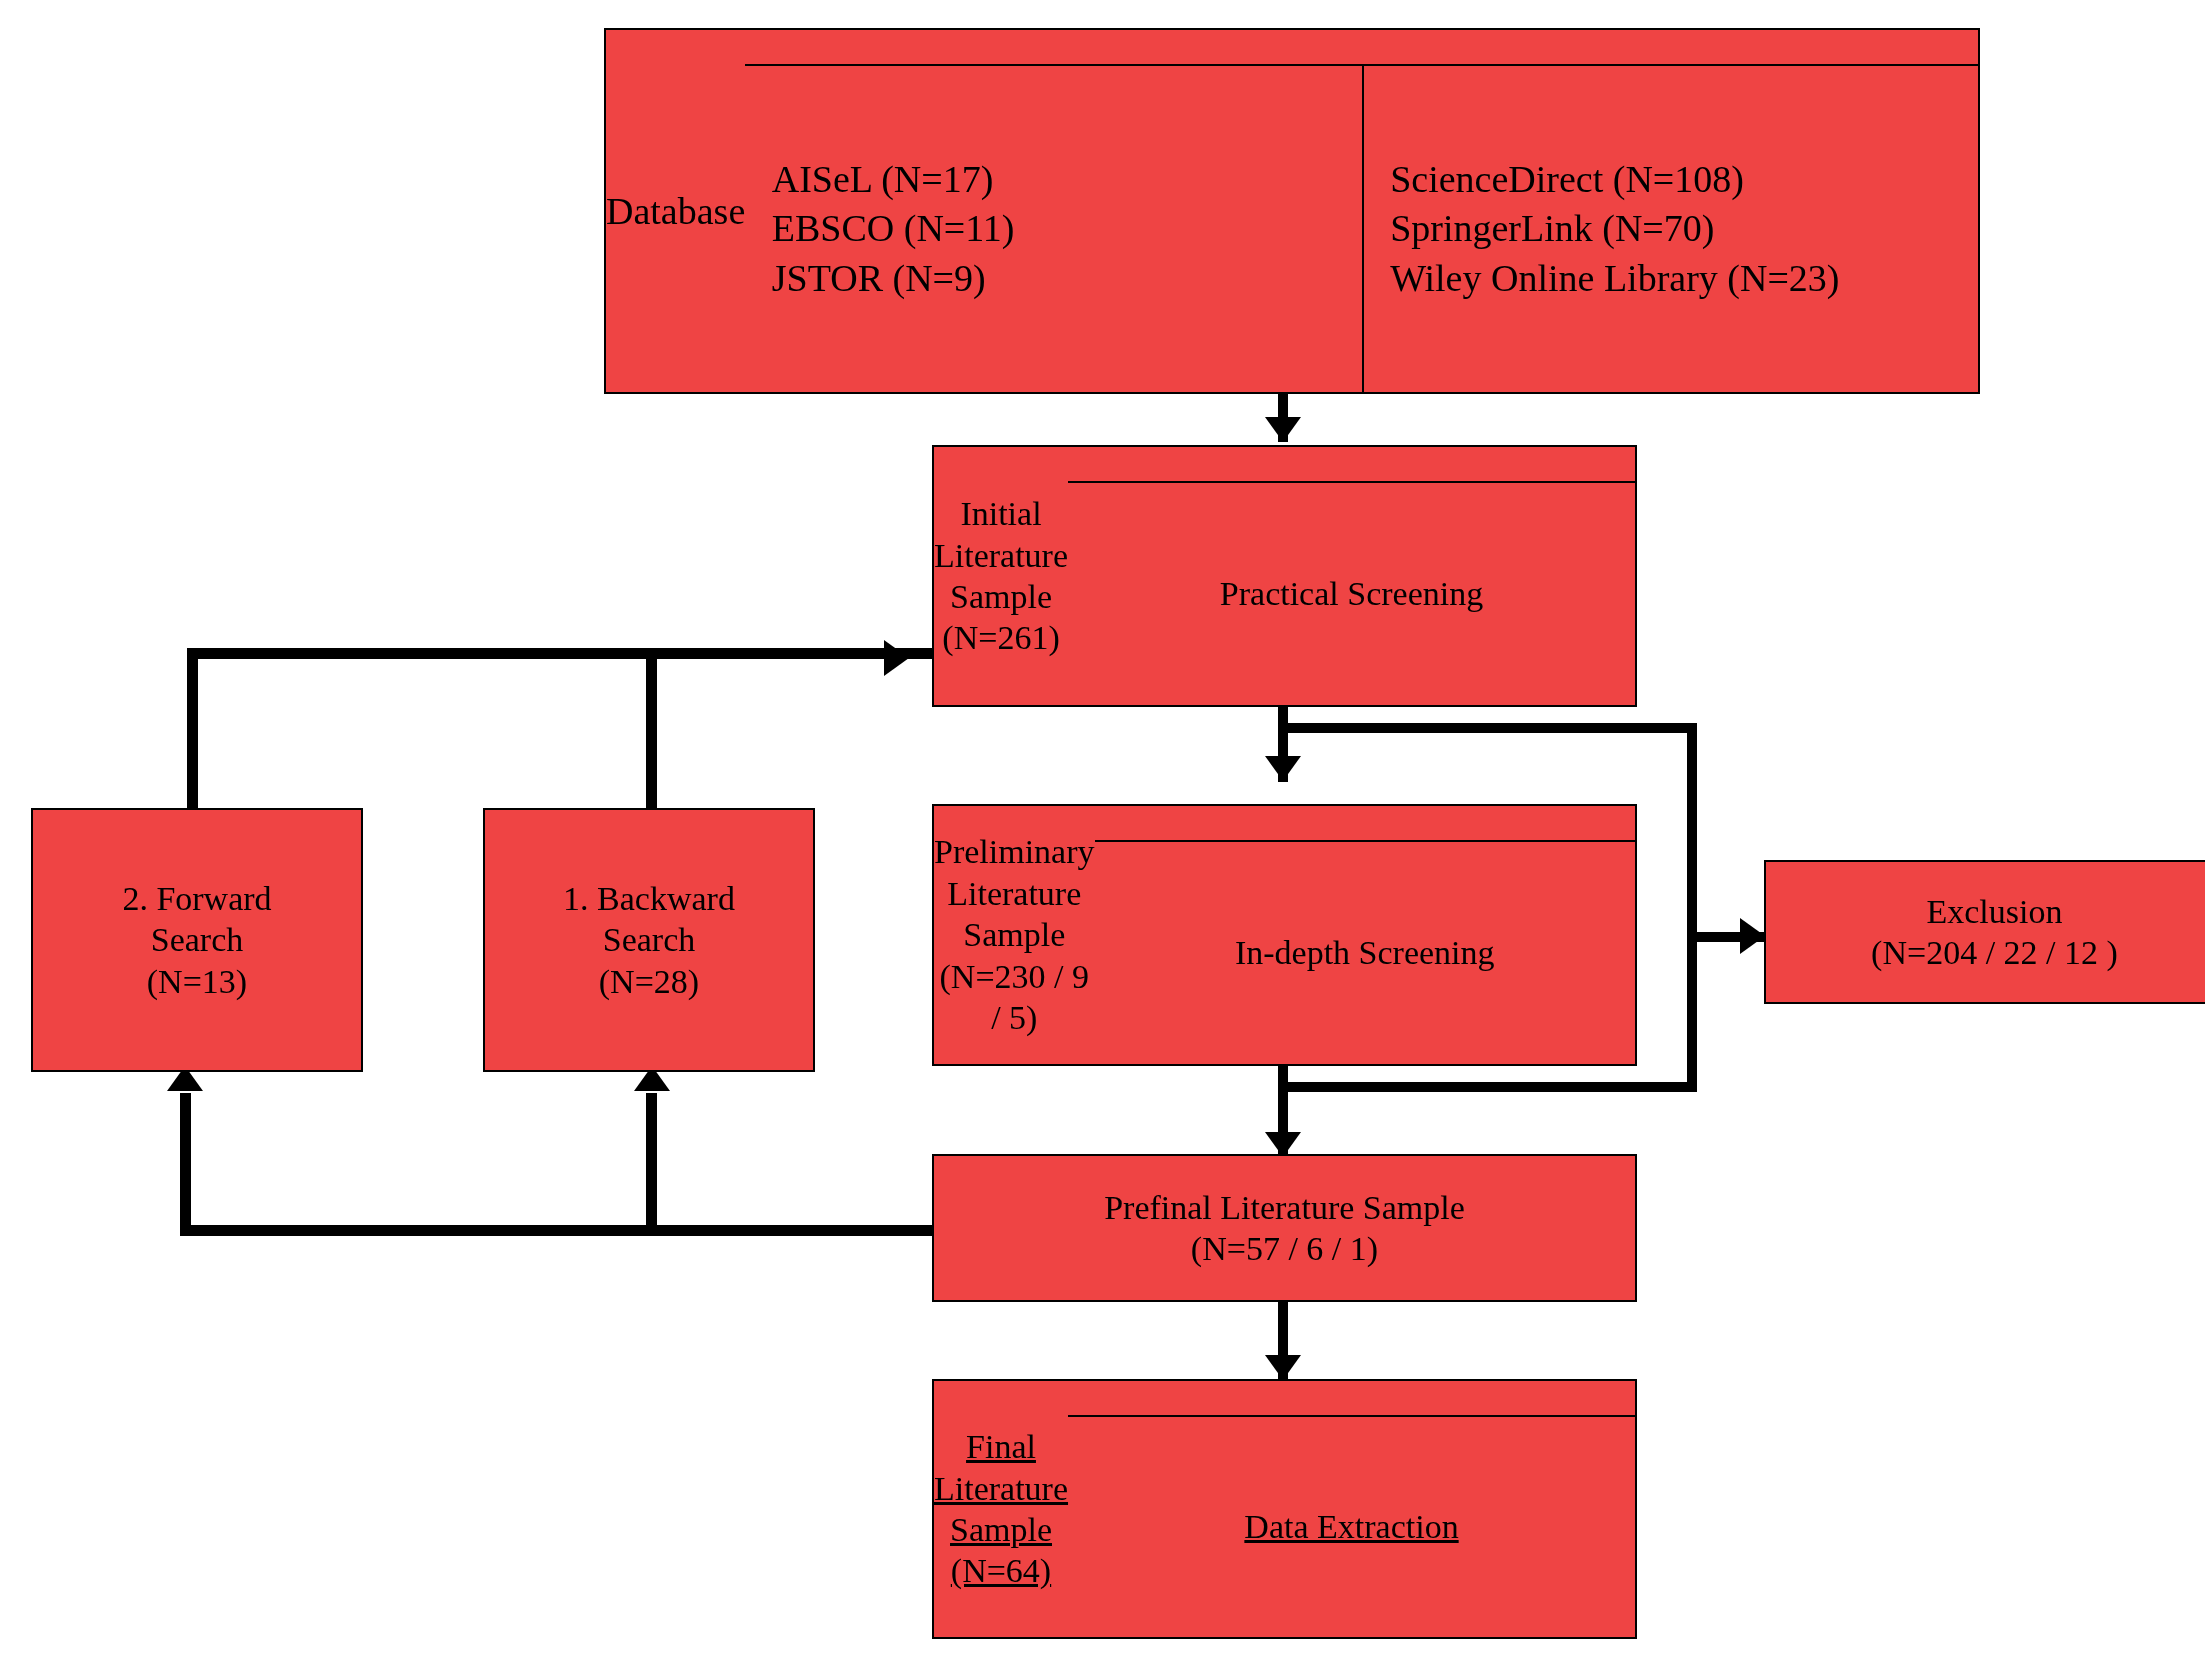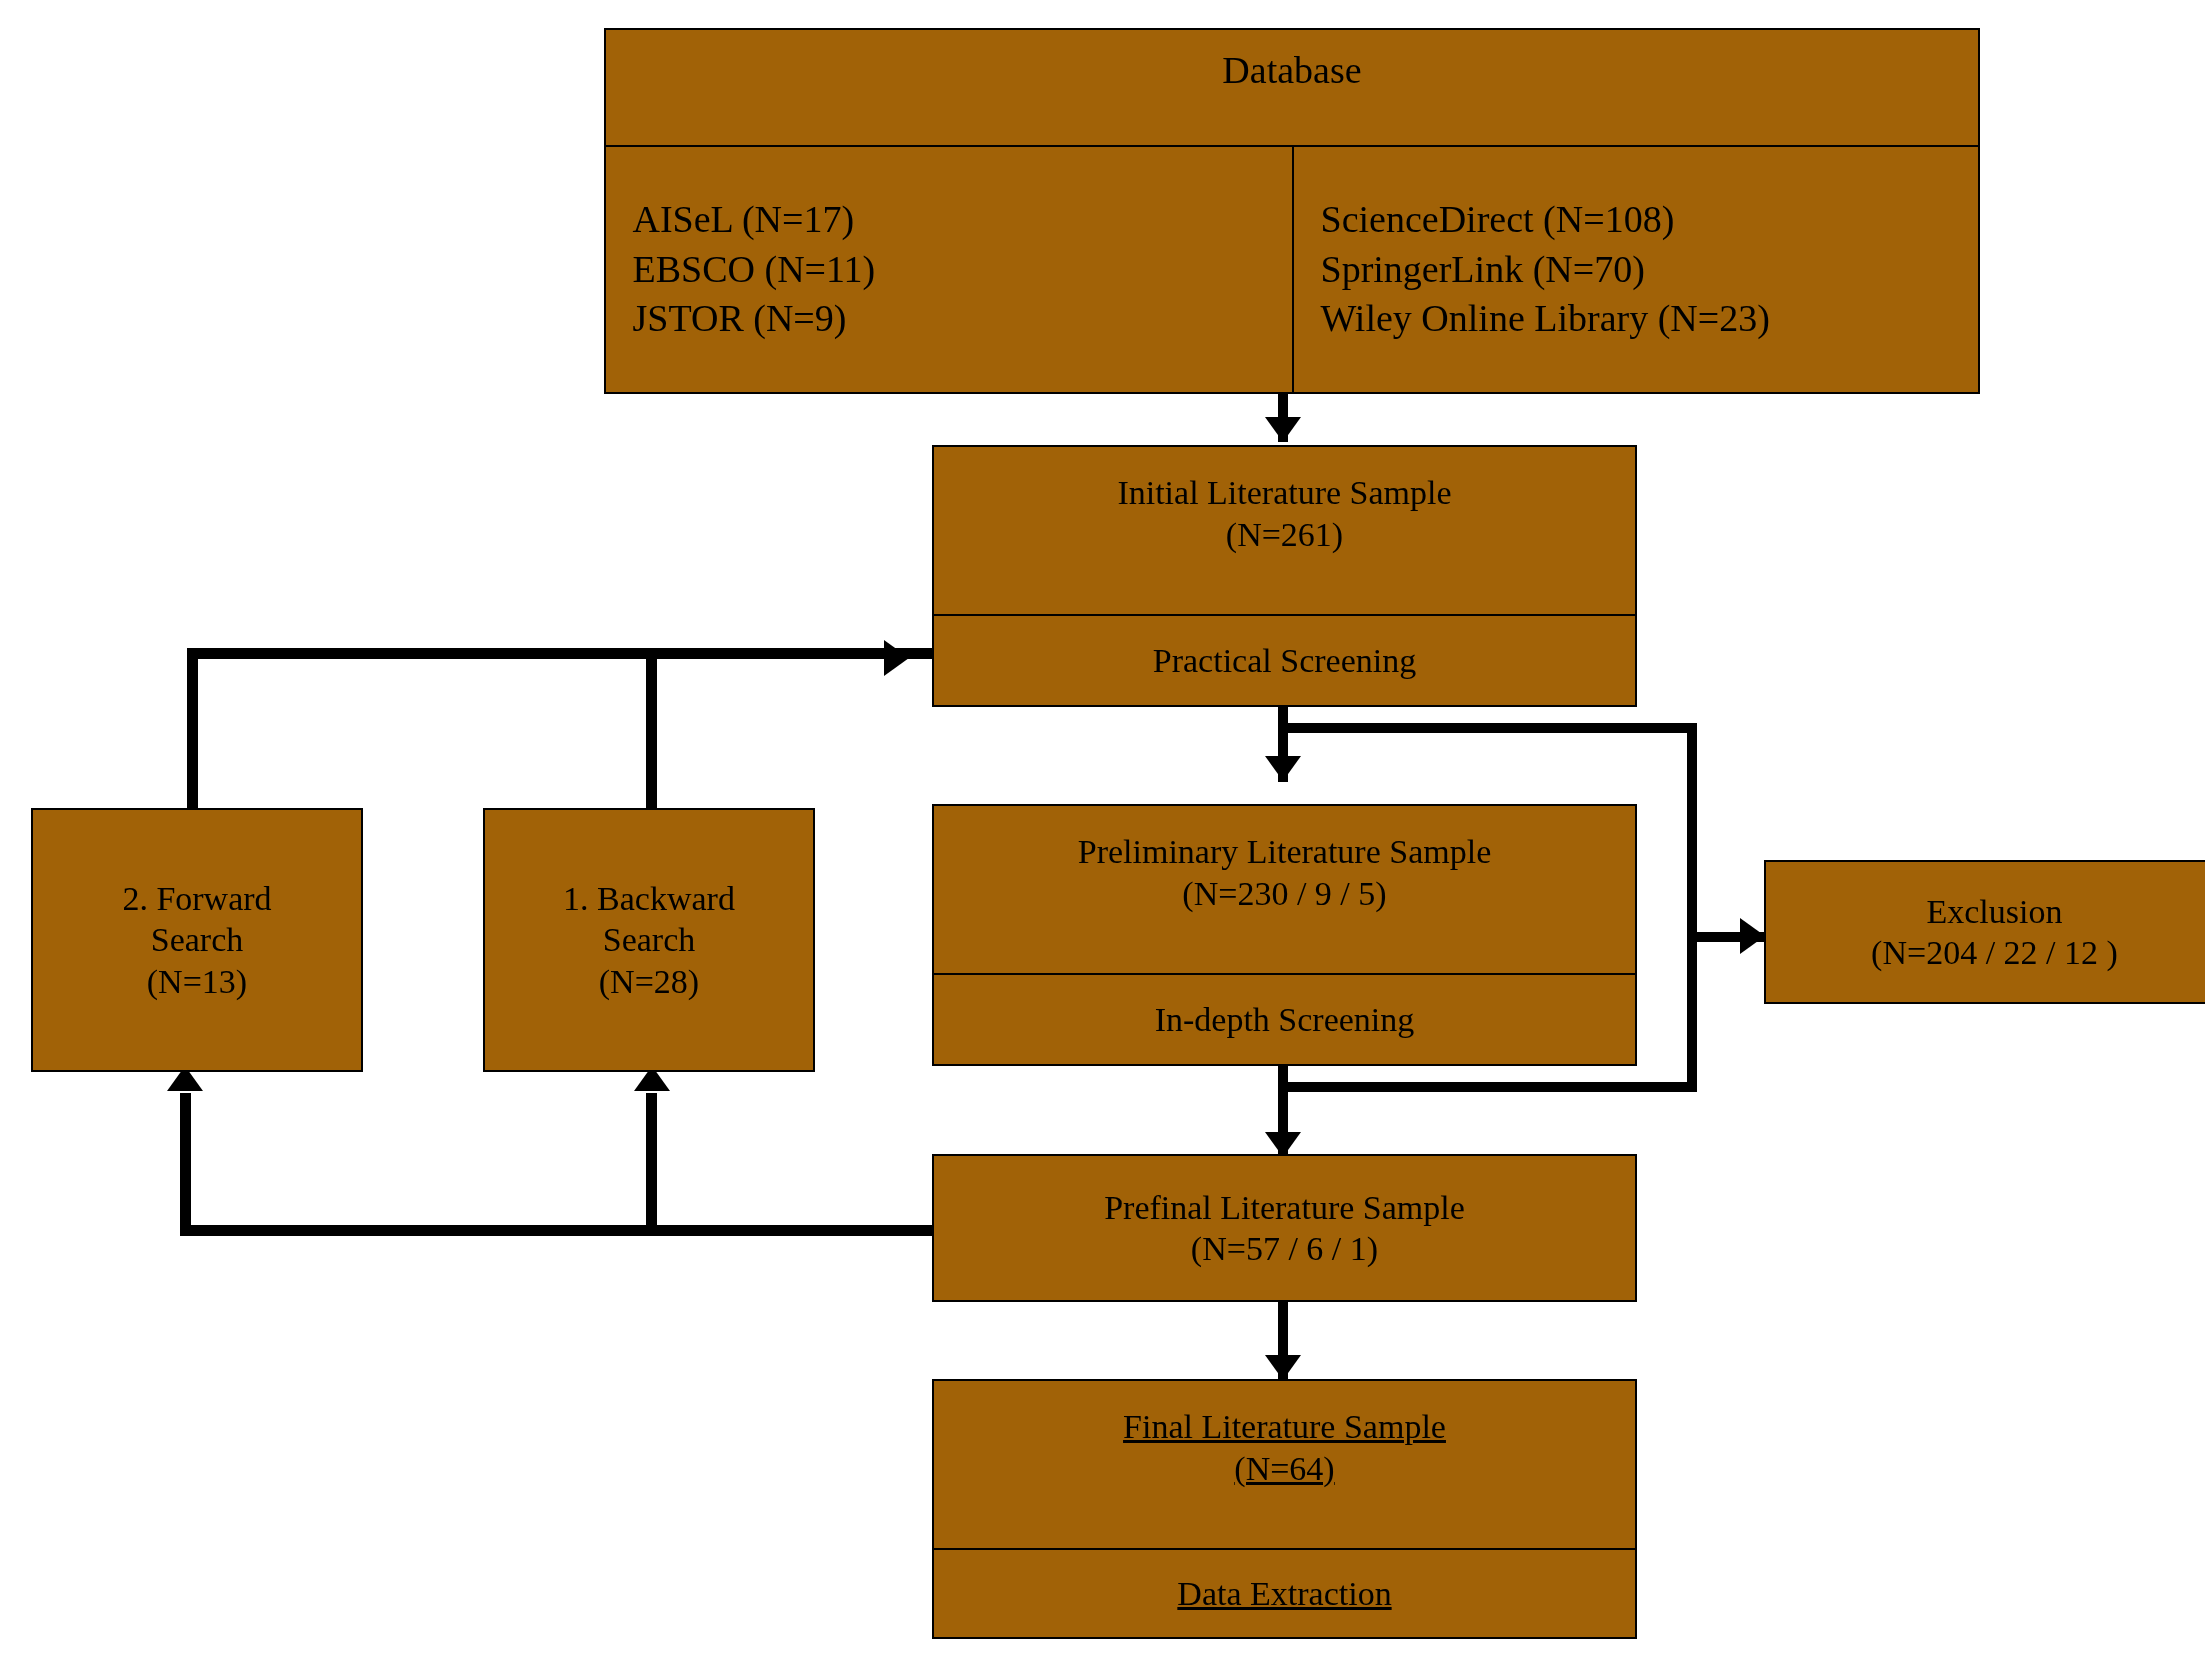--- a/index.html
+++ b/index.html
@@ -12,25 +12,24 @@
   }
   #stage {
     position: relative;
     width: 2205px;
     height: 1661px;
     background: #ffffff;
     overflow: hidden;
   }
   .box {
     position: absolute;
-    background: #a16207;
+    background: #ef4444;
     border: 2.1px solid #000000;
     box-sizing: border-box;
     display: flex;
-    flex-direction: column;
     z-index: 3;
   }
   .cell {
     display: flex;
     align-items: center;
     justify-content: center;
     text-align: center;
     box-sizing: border-box;
     flex: 1 1 auto;
   }

